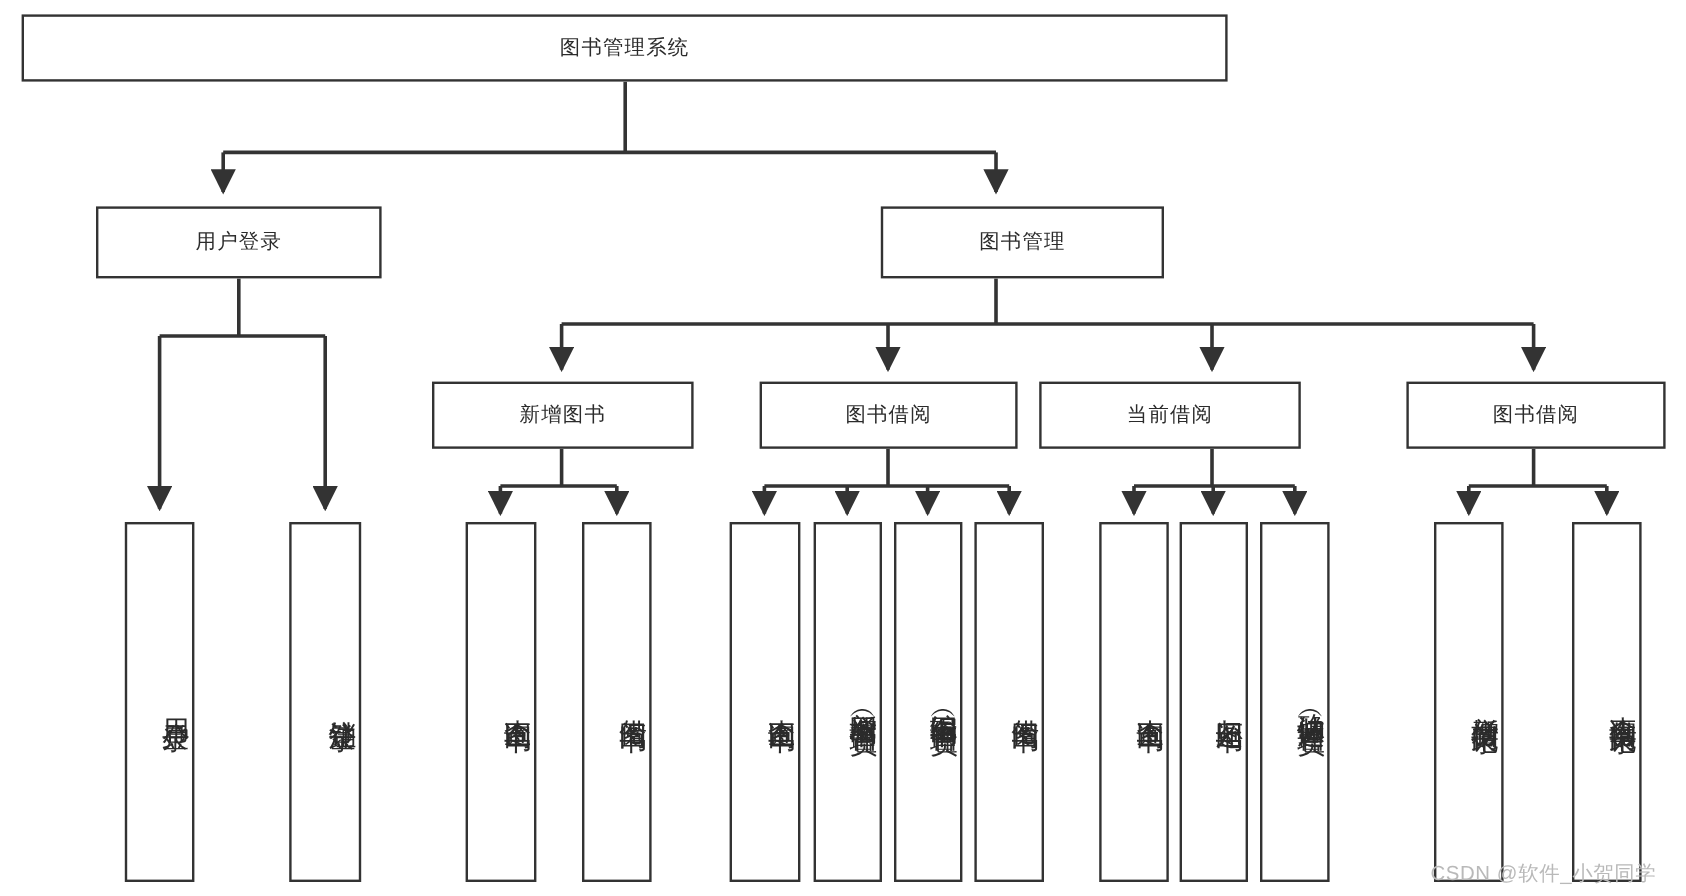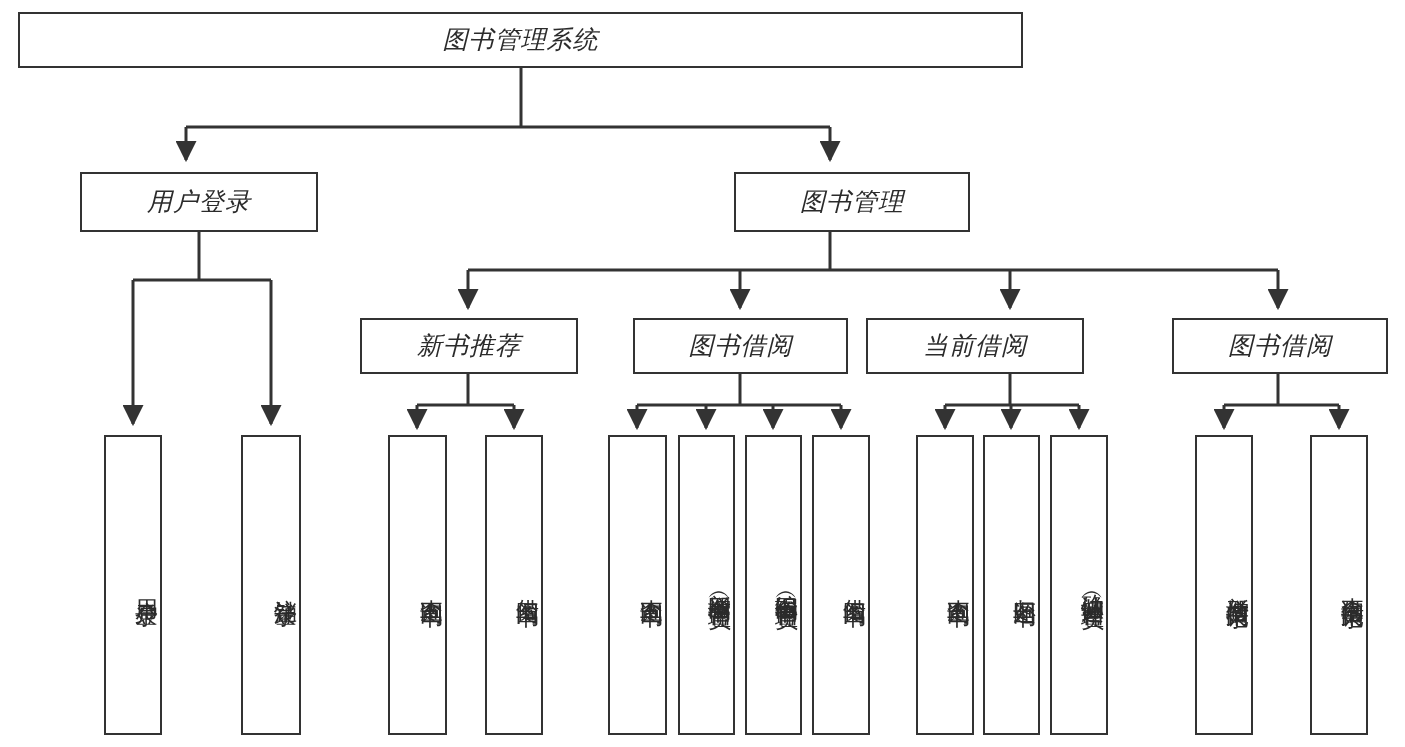--- a/index.html
+++ b/index.html
@@ -29,24 +29,23 @@
     position: absolute;
     box-sizing: border-box;
     border: 2px solid #333333;
     background: #ffffff;
     display: flex;
     align-items: center;
     justify-content: center;
     color: #2b2b2b;
   }
   .node.horizontal {
-    font-size: 25px;
+    font-size: 17px;
     letter-spacing: 1px;
     line-height: 1.1;
-    font-style: italic;
   }
   .node.vertical {
     writing-mode: vertical-rl;
     text-orientation: upright;
     font-size: 23px;
     line-height: 1.18;
     letter-spacing: 2px;
     padding: 6px 0;
     align-items: flex-start;
     justify-content: center;
@@ -128,21 +127,21 @@
 
   <div class="node horizontal" style="left:80px; top:172px; width:238px; height:60px;">
     <span>用户登录</span>
   </div>
 
   <div class="node horizontal" style="left:712px; top:172px; width:236px; height:60px;margin-left:22px;">
     <span>图书管理</span>
   </div>
 
   <div class="node horizontal" style="left:360px; top:318px; width:218px; height:56px;">
-    <span>新书推荐</span>
+    <span>新增图书</span>
   </div>
 
   <div class="node horizontal" style="left:633px; top:318px; width:215px; height:56px;">
     <span>图书借阅</span>
   </div>
 
   <div class="node horizontal" style="left:866px; top:318px; width:218px; height:56px;">
     <span>当前借阅</span>
   </div>
 
@@ -195,14 +194,15 @@
   </div>
 
   <div class="node vertical" style="left:1195px; top:435px; width:58px; height:300px;">
     <span class="vtext">新增借阅记录</span>
   </div>
 
   <div class="node vertical" style="left:1310px; top:435px; width:58px; height:300px;">
     <span class="vtext">查询借阅记录</span>
   </div>
 
+  <div class="watermark" style="left:1192px; top:716px;">CSDN @软件_小贺同学</div>
 
 </div>
 
 </body></html>

